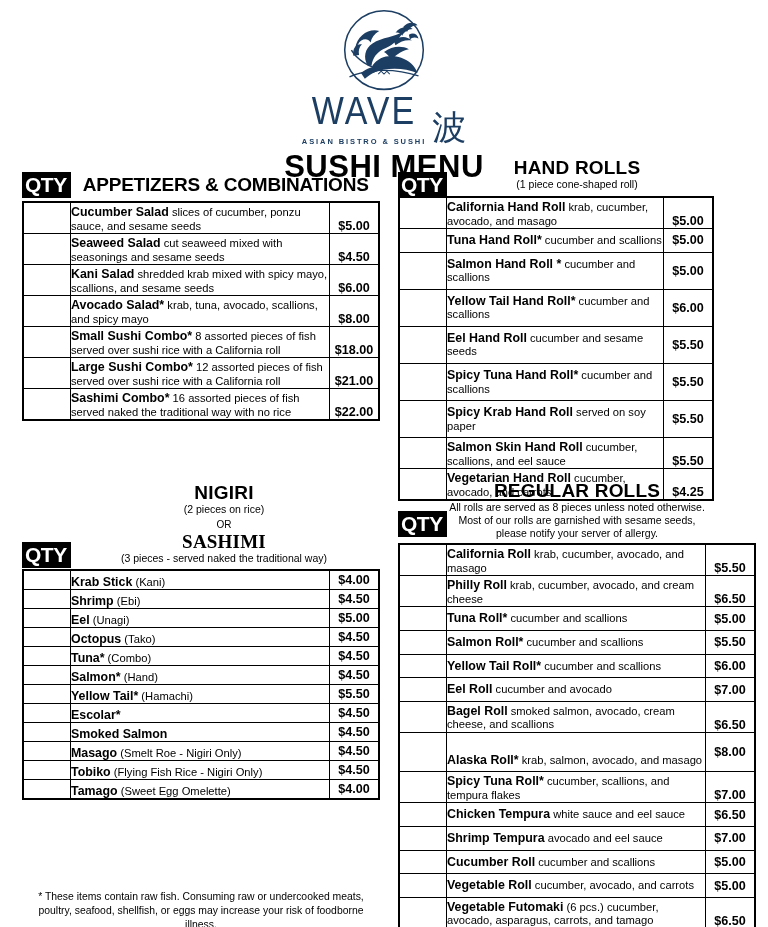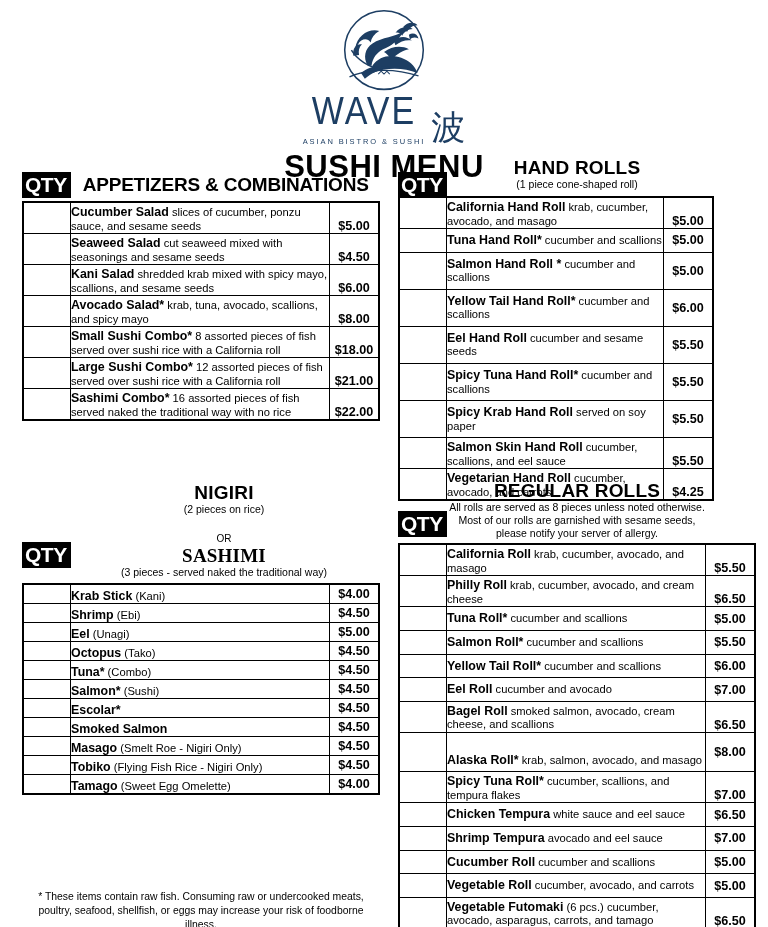--- a/index.html
+++ b/index.html
@@ -48,21 +48,21 @@
     color: #1d3e63;
     line-height: 1;
     transform: scaleY(1.15);
     transform-origin: bottom center;
   }
   .wordmark-sub {
     font-size: 7.5px;
     letter-spacing: 1.9px;
     color: #1d3e63;
     margin-top: 7px;
-    font-weight: 400;
+    font-weight: 700;
   }
   .kanji {
     font-size: 34px;
     color: #1d3e63;
     line-height: 1;
     font-weight: 500;
     padding-bottom: 2px;
   }
   .menu-title {
     font-size: 31px;
@@ -301,21 +301,21 @@
           <td class="desc-cell" style="height: 30px;"><span class="item-name">Vegetarian Hand Roll</span><span class="item-desc"> cucumber, avocado, and carrots</span></td>
           <td class="price-cell">$4.25</td>
         </tr>
       </tbody>
   </table>
 </div>
 
 <div class="section" style="left:22px; top:483px; width:358px;">
   <div class="sec-title" style="margin-left:46px;">NIGIRI</div>
   <div class="sec-sub" style="margin-left:46px;">(2 pieces on rice)</div>
-  <div class="sec-or" style="margin-left:46px; margin-top:16px;">OR</div>
+  <div class="sec-or" style="margin-left:46px; margin-top:2px;">OR</div>
   <div class="sec-title" style="margin-left:46px; margin-top:1px;font-family:Liberation Serif, serif;">SASHIMI</div>
   <div class="sec-sub" style="margin-left:46px;">(3 pieces - served naked the traditional way)</div>
   <div class="qty-badge" style="left:0px; top:59px;">QTY</div>
   <table class="menu" style="width:358px; margin-top:4px;">
     <tbody id="tb-nigiri">
         <tr>
           <td class="qty-cell">&nbsp;</td>
           <td class="nig-cell"><span class="item-name">Krab Stick</span><span class="item-desc"> (Kani)</span></td>
           <td class="price-cell" style="vertical-align: middle;">$4.00</td>
         </tr>
@@ -334,22 +334,27 @@
           <td class="nig-cell"><span class="item-name">Octopus</span><span class="item-desc"> (Tako)</span></td>
           <td class="price-cell" style="vertical-align: middle;">$4.50</td>
         </tr>
         <tr>
           <td class="qty-cell">&nbsp;</td>
           <td class="nig-cell"><span class="item-name">Tuna*</span><span class="item-desc"> (Combo)</span></td>
           <td class="price-cell" style="vertical-align: middle;">$4.50</td>
         </tr>
         <tr>
           <td class="qty-cell">&nbsp;</td>
-          <td class="nig-cell"><span class="item-name">Salmon*</span><span class="item-desc"> (Sushi)</span></td>
-          <td class="price-cell" style="vertical-align: middle;">$4.50</td>
+          <td class="nig-cell"><span class="item-name">Salmon*</span><span class="item-desc"> (Hand)</span></td>
+          <td class="price-cell" style="vertical-align: middle;">$4.50</td>
+        </tr>
+        <tr>
+          <td class="qty-cell">&nbsp;</td>
+          <td class="nig-cell"><span class="item-name">Yellow Tail*</span><span class="item-desc"> (Hamachi)</span></td>
+          <td class="price-cell" style="vertical-align: middle;">$5.50</td>
         </tr>
         <tr>
           <td class="qty-cell">&nbsp;</td>
           <td class="nig-cell"><span class="item-name">Escolar*</span></td>
           <td class="price-cell" style="vertical-align: middle;">$4.50</td>
         </tr>
         <tr>
           <td class="qty-cell">&nbsp;</td>
           <td class="nig-cell"><span class="item-name">Smoked Salmon</span></td>
           <td class="price-cell" style="vertical-align: middle;">$4.50</td>

